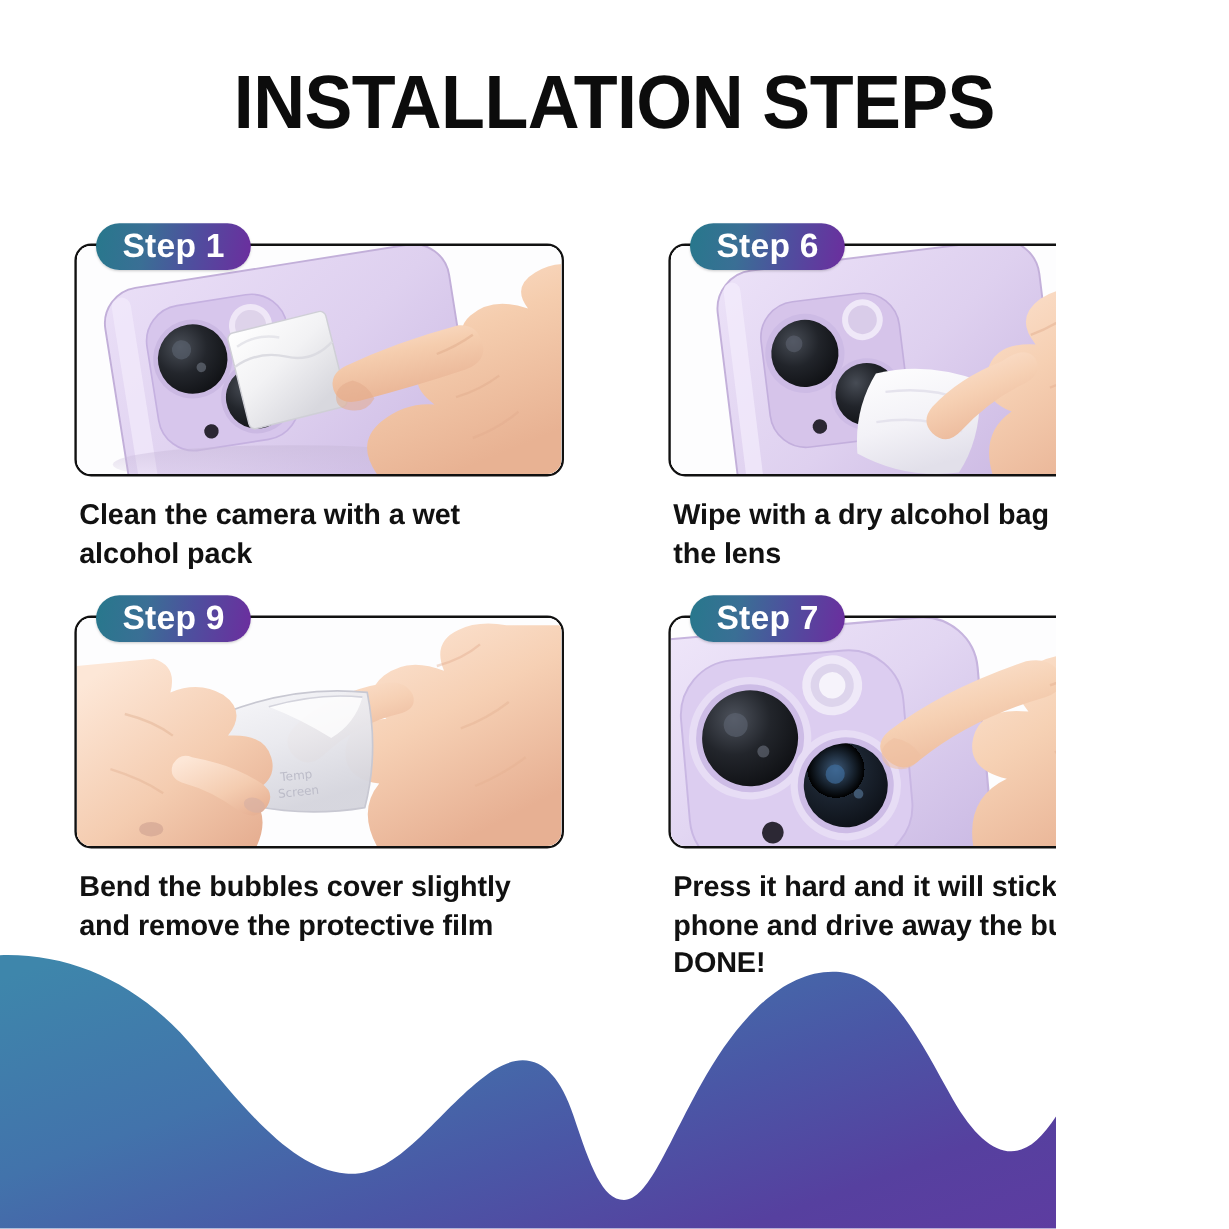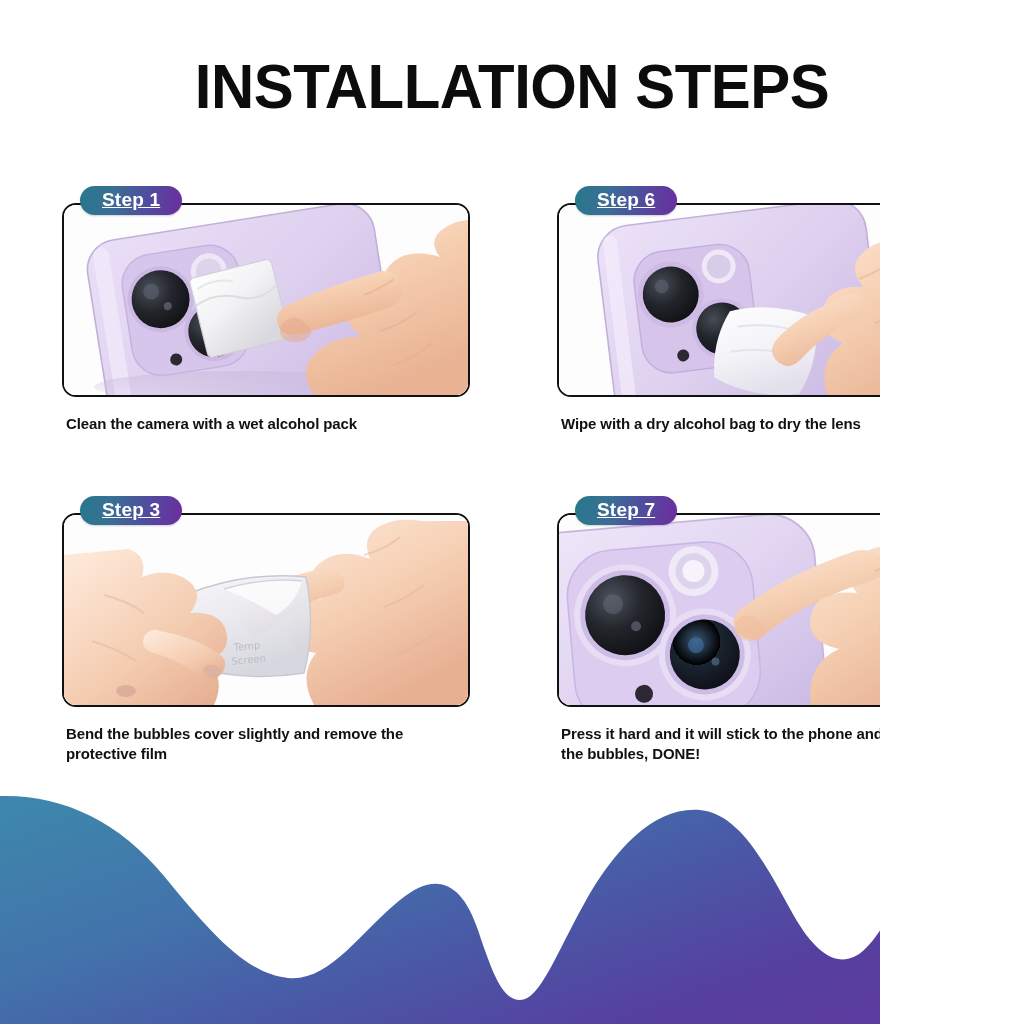--- a/index.html
+++ b/index.html
@@ -33,42 +33,41 @@
   .step-3{left:62px;top:310px;}
   .step-4{left:557px;top:310px;}
 
   .badge{
     position:absolute;left:18px;top:0px;
     z-index:5;
     padding:3px 22px 5px 22px;
     border-radius:20px;
     background:linear-gradient(100deg,#27788c 0%,#3a6f95 32%,#4e4f9e 62%,#6c2d9e 100%);
     color:#ffffff;
-    font-size:19px;
+    font-size:28px;
     font-weight:bold;
     line-height:1.12;
     letter-spacing:0.2px;
     white-space:nowrap;
     box-shadow:0 1px 2px rgba(0,0,0,0.18);
-    text-decoration:underline;
   }
 
   .frame{
     position:absolute;left:0;top:17px;
     width:404px;height:190px;
     border:2.5px solid #111111;
     border-radius:14px;
     background:#ffffff;
     overflow:hidden;
   }
   .photo{position:absolute;inset:0;overflow:hidden;background:#fdfdfd;}
 
   .caption{
     position:absolute;left:4px;top:228px;width:402px;
-    font-size:15px;
+    font-size:24px;
     font-weight:bold;
     line-height:1.32;
     color:#111111;
     letter-spacing:-0.1px;
   }
 
   
   .wave{position:absolute;left:0;bottom:0;width:1024px;height:260px;}
 </style>
 </head>
@@ -218,21 +217,21 @@
               <path d="M330 158 q24 -10 42 -26" fill="none" stroke="#e0ab8b" stroke-width="2" opacity="0.35"></path>
               <ellipse cx="352" cy="86" rx="9" ry="6" fill="#f0c0a2" opacity="0.5"></ellipse>
             </g>
           </svg>
         </div>
       </div>
       <div class="caption">Wipe with a dry alcohol bag to dry the lens</div>
     </div>
 
     <div class="step step-3">
-      <div class="badge">Step 3</div>
+      <div class="badge">Step 9</div>
       <div class="frame">
         <div class="photo">
           <svg viewBox="0 0 404 190" width="404" height="190" preserveAspectRatio="xMidYMid slice">
             <defs>
               <linearGradient id="s3skinR" x1="0" y1="0" x2="0.5" y2="1">
                 <stop offset="0" stop-color="#fde7d7"></stop>
                 <stop offset="0.5" stop-color="#f6d0b4"></stop>
                 <stop offset="1" stop-color="#e7b093"></stop>
               </linearGradient>
               <linearGradient id="s3skinL" x1="0.2" y1="0" x2="1" y2="1">

